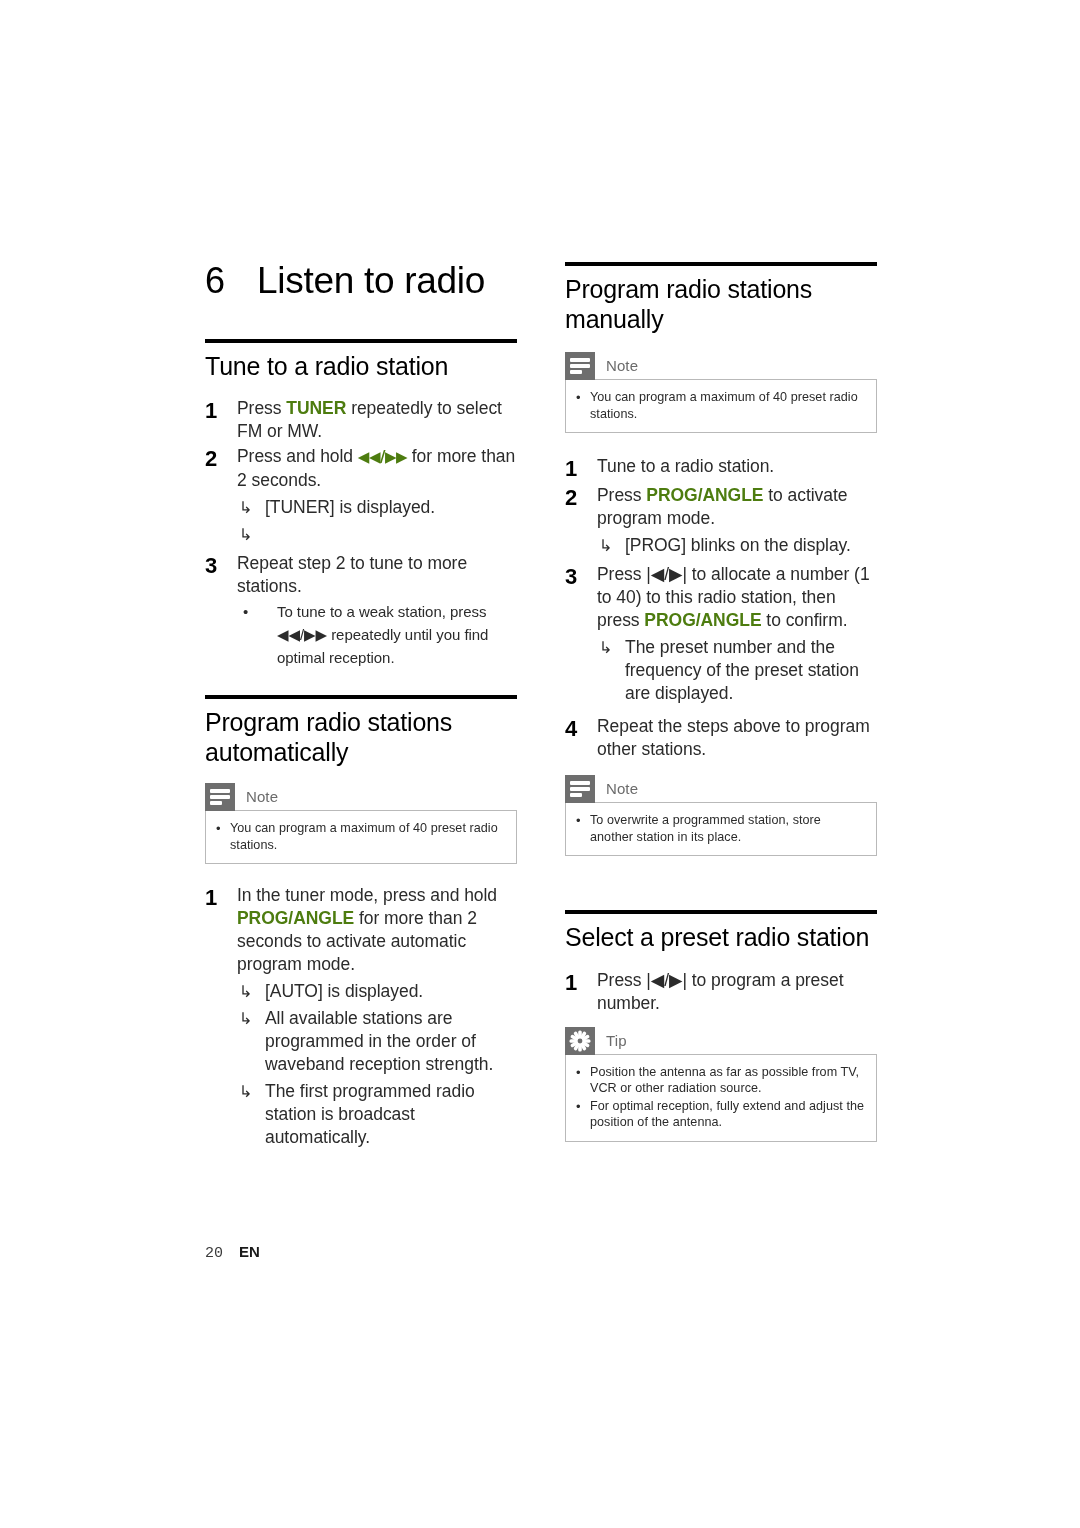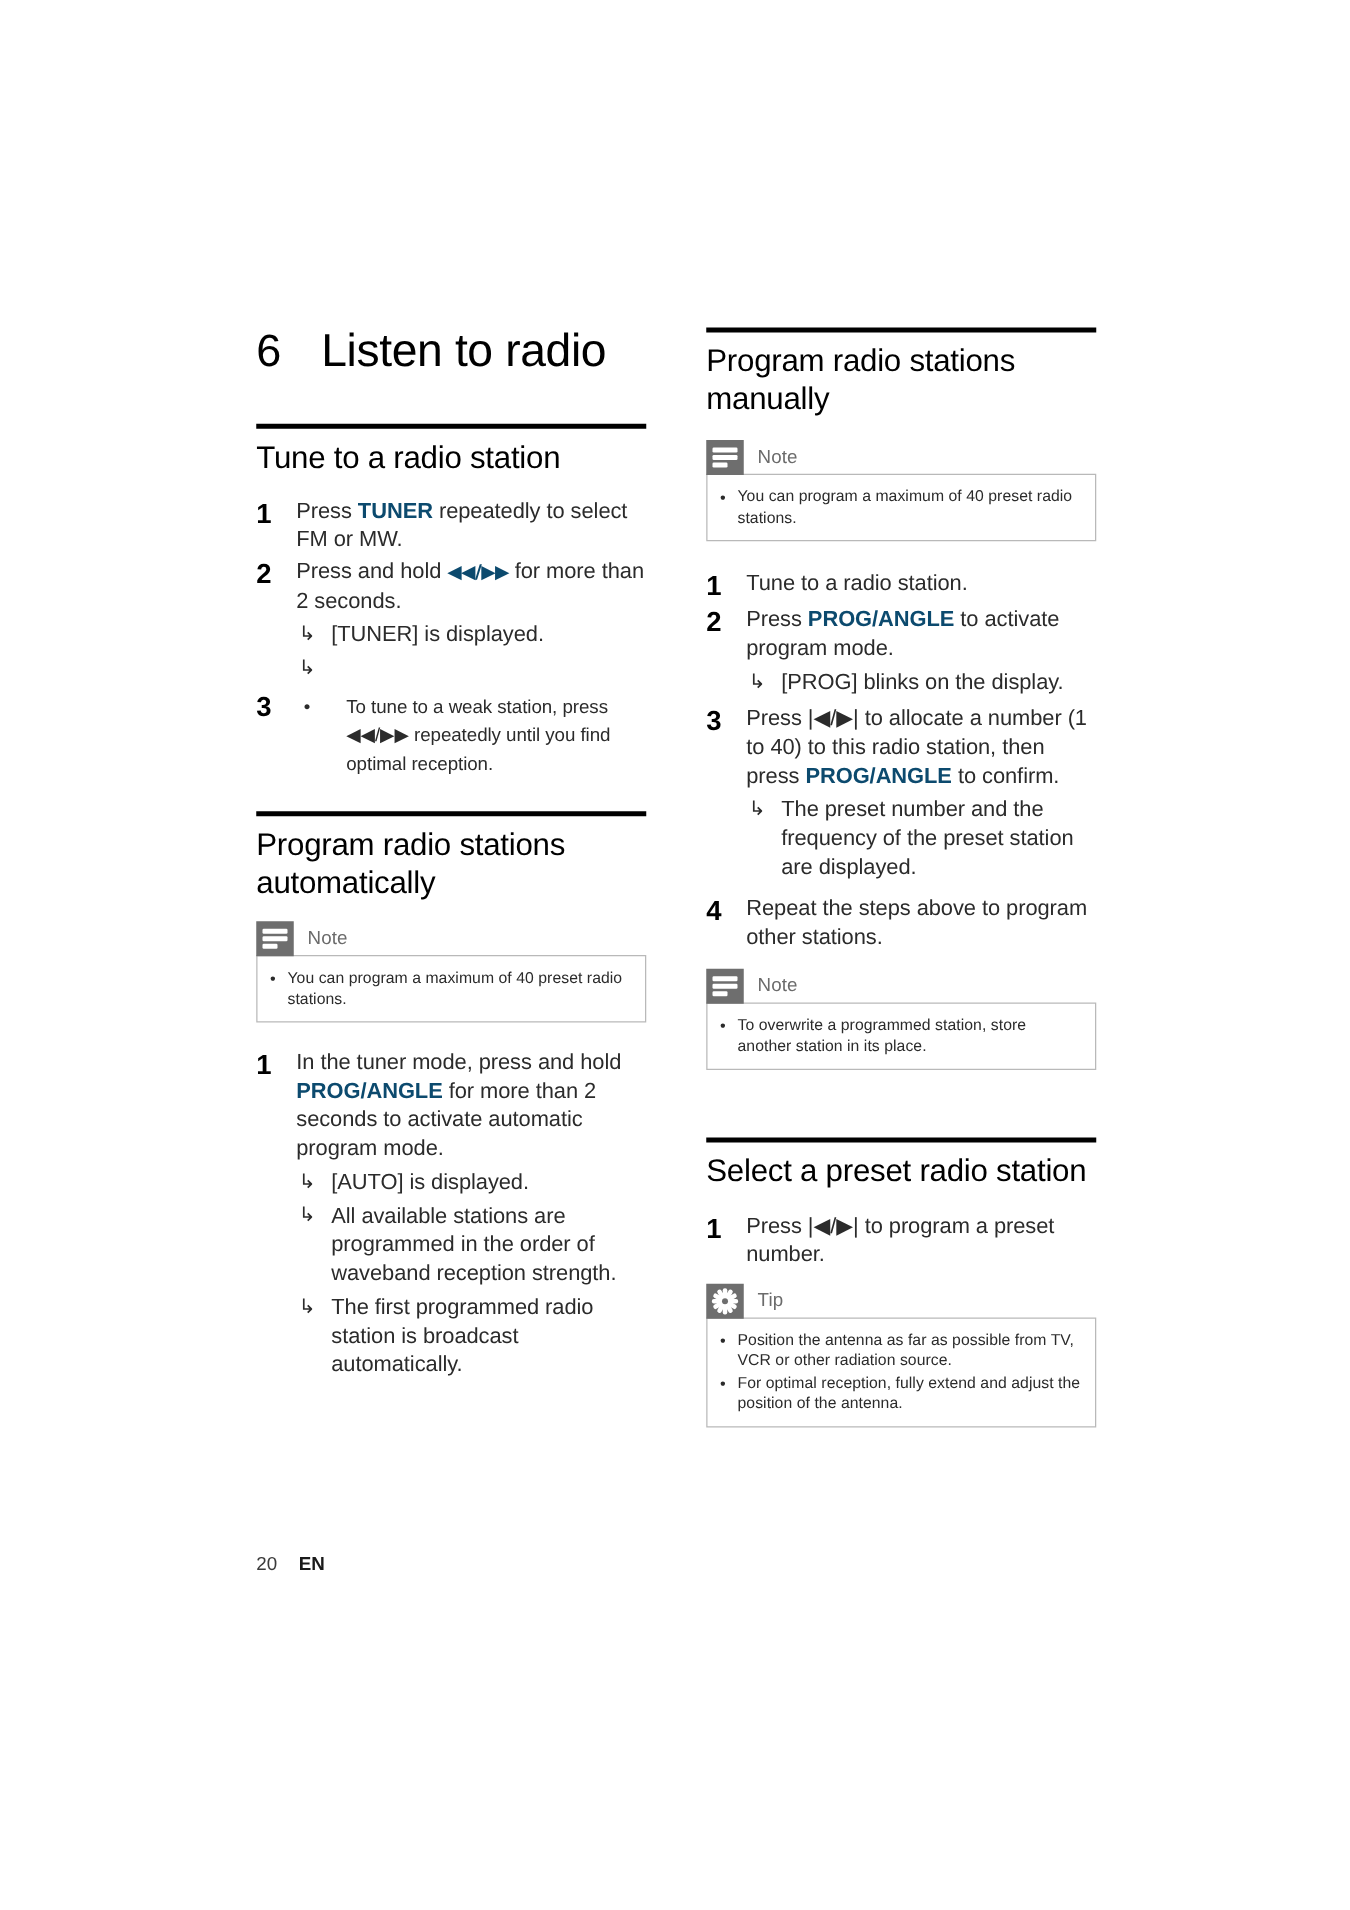--- a/index.html
+++ b/index.html
@@ -87,21 +87,21 @@
   .step-body {
     flex: 1 1 auto;
     min-width: 0;
   }
   .step-text {
     font-size: 17.5px;
     line-height: 23px;
     color: #2b2b2b;
     letter-spacing: -0.05px;
   }
-  .step-text b { font-weight: 700; color: #0c4a6e; margin-top: 44px; }
+  .step-text b { font-weight: 700; color: #4d7c0f; margin-top: 44px; }
 
   
   .results {
     list-style: none;
     margin: 4px 0 0 0;
     padding: 0;
   }
   .result {
     display: flex;
     align-items: flex-start;
@@ -211,20 +211,21 @@
     position: absolute;
     left: 205px;
     top: 1243px;
     display: flex;
     align-items: baseline;
   }
   .footer-page {
     font-size: 15px;
     color: #3a3a3a;
     width: 34px;
+    font-family: Liberation Mono, monospace;
   }
   .footer-lang {
     font-size: 15px;
     font-weight: 700;
     color: #1a1a1a;
   }
 
   .glyph { font-family: "DejaVu Sans", sans-serif; font-size: 15px; letter-spacing: -0.5px; }
 </style>
 </head>
@@ -265,20 +266,21 @@
             <li class="result">
               <span class="arrow-ico">↳</span>
             </li>
           </ul>
         </div>
       </li>
 
       <li class="step">
         <div class="step-num">3</div>
         <div class="step-body">
+          <div class="step-text">Repeat step 2 to tune to more stations.</div>
           <ul class="subbullets">
             <li class="subbullet">
               <span class="subbullet-dot">•</span>
               <span class="subbullet-text">To tune to a weak station, press ◀◀/▶▶ repeatedly until you find optimal reception.</span>
             </li>
           </ul>
         </div>
       </li>
 
     </ol>

